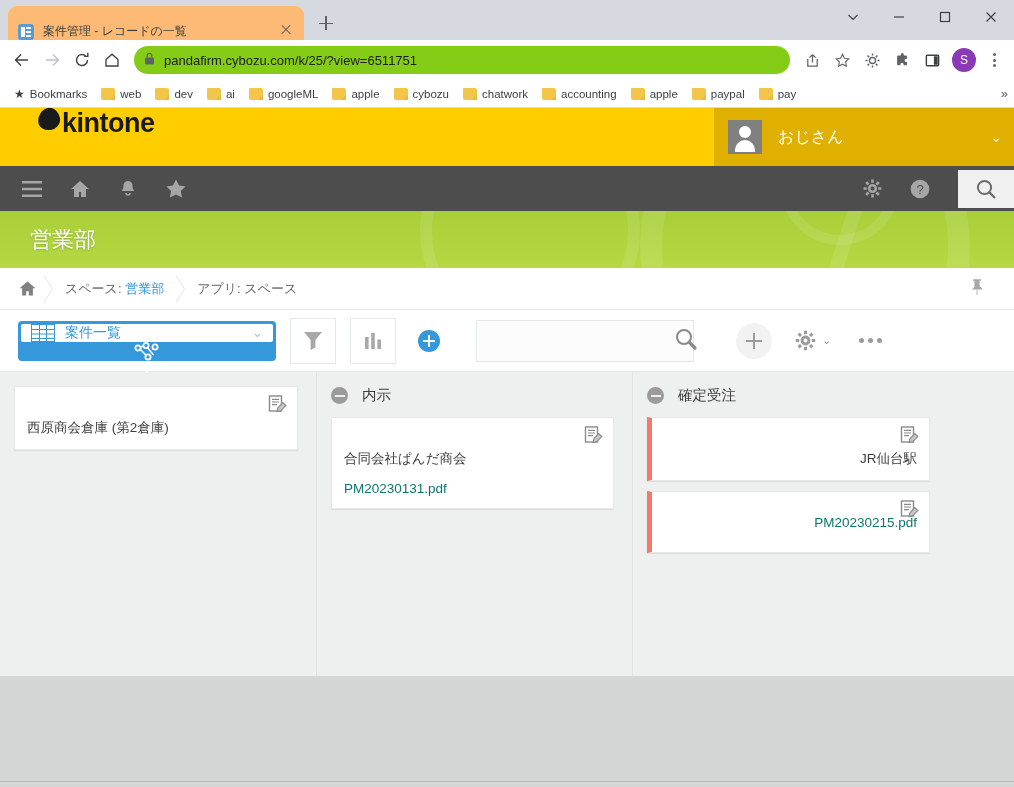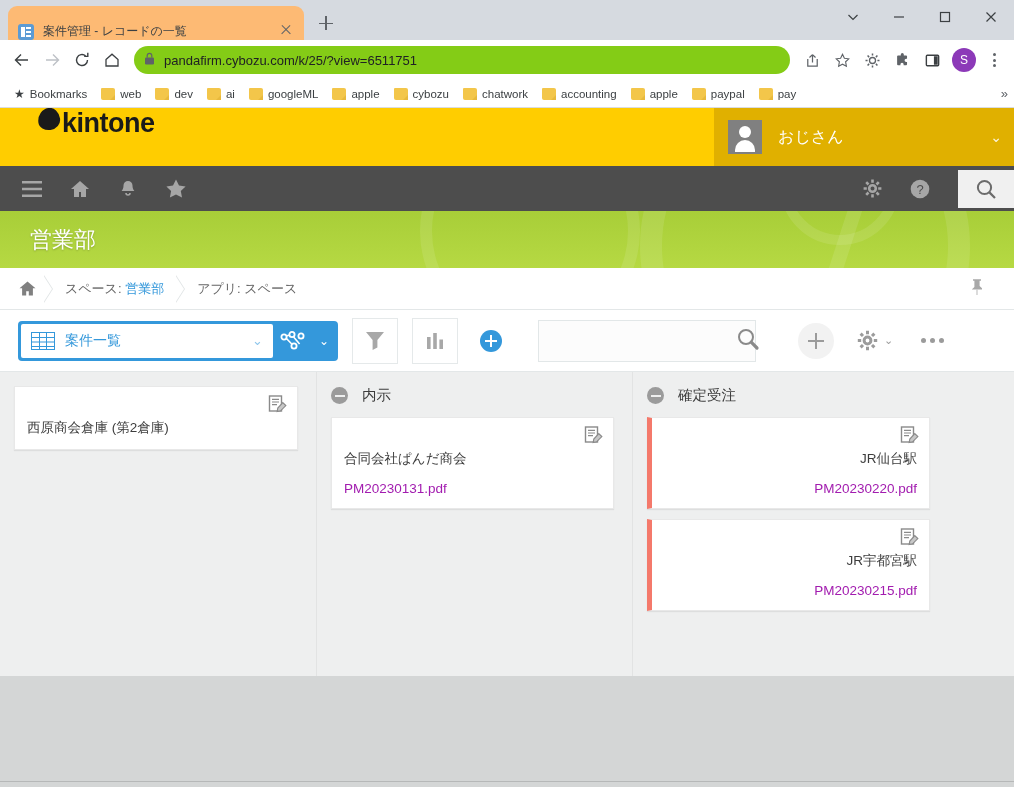--- a/index.html
+++ b/index.html
@@ -157,21 +157,21 @@
     border-style: solid; border-width: 14px 0 14px 9px; border-color: transparent transparent transparent #fff; }
   .crumb-home { width: 34px; display: flex; align-items: center; justify-content: center; cursor: pointer; }
   .crumb-pin { position: absolute; right: 30px; cursor: pointer; }
 
   .view-toolbar {
     height: 62px; background: #fff; display: flex; align-items: center;
     padding: 0 18px; border-bottom: 1px solid #e3e7e8; gap: 0;
   }
   .view-select {
     display: flex; align-items: center; background: #3498db; border-radius: 4px;
-    height: 40px; padding: 3px; cursor: pointer;
+    height: 40px; padding: 3px; cursor: pointer; flex-direction: column;
   }
   .view-select-inner {
     background: #fff; height: 34px; width: 252px; border-radius: 2px;
     display: flex; align-items: center; padding: 0 10px;
   }
   .view-grid-icon { width: 24px; height: 18px; border: 1.6px solid #3498db; flex: 0 0 auto; position: relative; }
   .view-grid-icon::before { content:""; position:absolute; left:0; top:4px; right:0; height:1.3px;
     background:#3498db; box-shadow: 0 4.5px 0 0 #3498db, 0 9px 0 0 #3498db; }
   .view-grid-icon::after { content:""; position:absolute; top:0; bottom:0; left:7px; width:1.3px;
     background:#3498db; box-shadow: 7px 0 0 0 #3498db; }
@@ -218,21 +218,21 @@
   .kcol-toggle::after { content:""; position:absolute; left:3.5px; top:7.7px; width:10px; height:2px; background:#eeefef; }
   .kcol-title { font-size: 14.5px; color: #3d3d3d; margin-left: 14px; }
   .kcard {
     background: #fff; border: 1px solid #e8e8e8; box-shadow: 0 1px 1px rgba(0,0,0,.07);
     margin-bottom: 10px; padding: 10px 12px 12px 12px; position: relative; cursor: pointer;
     min-height: 62px;
   }
   .kcard.accent { border-left: 5px solid #f4796b; padding-left: 16px; text-align: right; }
   .kcard-edit { position: absolute; right: 10px; top: 8px; cursor: pointer; }
   .kcard-title { font-size: 13.5px; color: #3d3d3d; margin-top: 22px; }
-  .kcard-file { font-size: 13.5px; color: #a21caf; margin-top: 13px; cursor: pointer; }
+  .kcard-file { font-size: 13.5px; color: #0f766e; margin-top: 13px; cursor: pointer; }
 
   .board-bottom { height: 57px; background: #d4d6d6; }
   .page-edge { position: absolute; left: 0; right: 0; bottom: 0; height: 1px; background: #b6b8b8; }
 </style>
 </head>
 <body>
 
 <div class="browser">
 
   <div class="titlebar">
@@ -573,31 +573,29 @@
         </div>
         <div class="kcard accent">
           <span class="kcard-edit">
             <svg width="19" height="19" viewBox="0 0 19 19">
                 <rect x="1.5" y="1" width="12" height="15" fill="#fff" stroke="#8a8a8a" stroke-width="1.4"></rect>
                 <path d="M4 4.4h7M4 7h7M4 9.6h5" stroke="#8a8a8a" stroke-width="1.2"></path>
                 <path d="M14.8 7.6l3 3-5.2 5.2-3.4.6.6-3.4z" fill="#c8c8c8" stroke="#8a8a8a" stroke-width="1.2"></path>
               </svg>
           </span>
           <div class="kcard-title">JR仙台駅</div>
-          <div class="kcard-file">PM20230220.pdf</div>
         </div>
         <div class="kcard accent">
           <span class="kcard-edit">
             <svg width="19" height="19" viewBox="0 0 19 19">
                 <rect x="1.5" y="1" width="12" height="15" fill="#fff" stroke="#8a8a8a" stroke-width="1.4"></rect>
                 <path d="M4 4.4h7M4 7h7M4 9.6h5" stroke="#8a8a8a" stroke-width="1.2"></path>
                 <path d="M14.8 7.6l3 3-5.2 5.2-3.4.6.6-3.4z" fill="#c8c8c8" stroke="#8a8a8a" stroke-width="1.2"></path>
               </svg>
           </span>
-          <div class="kcard-title">JR宇都宮駅</div>
           <div class="kcard-file">PM20230215.pdf</div>
         </div>
       </div>
 
     </div>
 
     <div class="board-bottom"></div>
     <div class="page-edge"></div>
   </div>
 </div>

